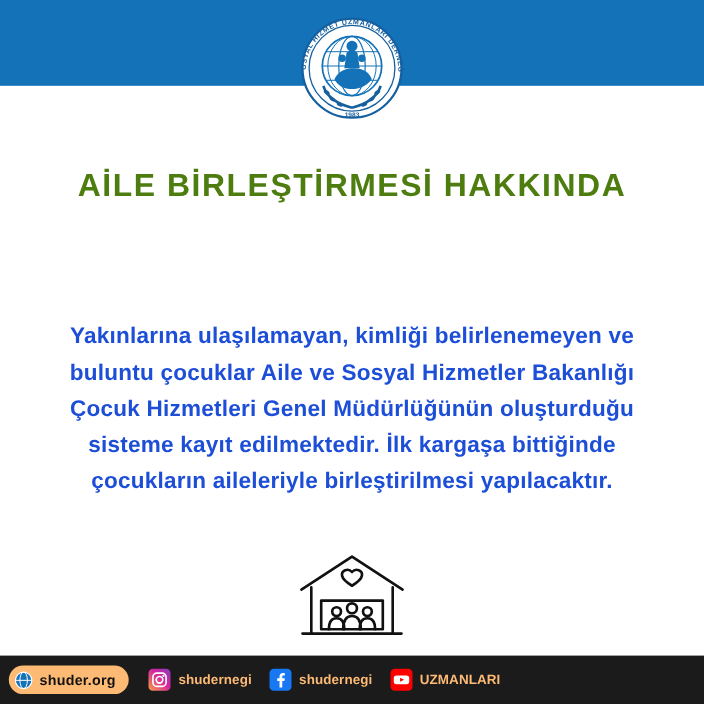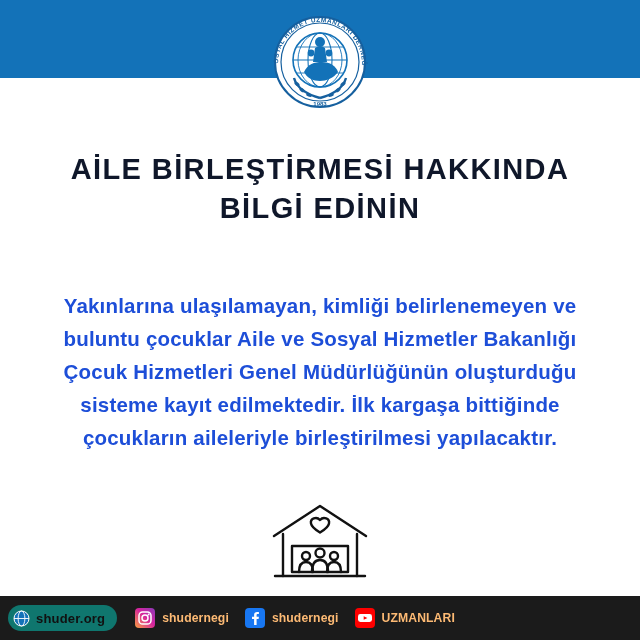--- a/index.html
+++ b/index.html
@@ -41,21 +41,21 @@
   }
   .logo-wrap svg { display: block; }
 
   
   .headline {
     position: absolute;
     left: 40px;
     right: 40px;
     top: 150px;
     text-align: center;
-    color: #0f172a;
+    color: #4d7c0f;
     font-weight: bold;
     font-size: 29px;
     line-height: 1.35;
     letter-spacing: 1.4px;
   }
   .headline .line2 { display: block; }
 
   
   .body-text {
     position: absolute;
@@ -90,21 +90,21 @@
     height: 44px;
     background: #1b1b1b;
     display: flex;
     align-items: center;
     padding-left: 8px;
     box-sizing: border-box;
   }
   .site-pill {
     display: flex;
     align-items: center;
-    background: #0f766e;
+    background: #fdba74;
     border-radius: 13px;
     height: 26px;
     padding: 0 12px 0 5px;
     margin-right: 18px;
   }
   .site-pill .globe {
     width: 17px; height: 17px;
     margin-right: 6px;
     flex: 0 0 auto;
   }
@@ -181,21 +181,20 @@
       </g>
       <text font-family="Liberation Sans, sans-serif" font-size="6.4" font-weight="bold" fill="#16609f" letter-spacing="0.6">
         <textPath href="#arcTop" startOffset="50%" text-anchor="middle">SOSYAL HİZMET UZMANLARI DERNEĞİ</textPath>
       </text>
       <text x="56" y="100" text-anchor="middle" font-family="Liberation Sans, sans-serif" font-size="6" font-weight="bold" fill="#16609f">1983</text>
     </svg>
   </div>
 
   <div class="headline">
     <span>AİLE BİRLEŞTİRMESİ HAKKINDA</span>
-    <span class="line2">BİLGİ EDİNİN</span>
   </div>
 
   <p class="body-text">Yakınlarına ulaşılamayan, kimliği belirlenemeyen ve buluntu çocuklar Aile ve Sosyal Hizmetler Bakanlığı Çocuk Hizmetleri Genel Müdürlüğünün oluşturduğu sisteme kayıt edilmektedir. İlk kargaşa bittiğinde çocukların aileleriyle birleştirilmesi yapılacaktır.</p>
 
   <div class="house">
     <svg viewBox="0 0 110 84" width="110" height="84" aria-hidden="true">
       <g fill="none" stroke="#111111" stroke-width="2.4" stroke-linejoin="round" stroke-linecap="round">
         <path d="M9,36 L55,6 L101,36"></path>
         <path d="M18,34 L18,76 L92,76 L92,34"></path>
         <path d="M18,76 L10,76 M92,76 L100,76"></path>

